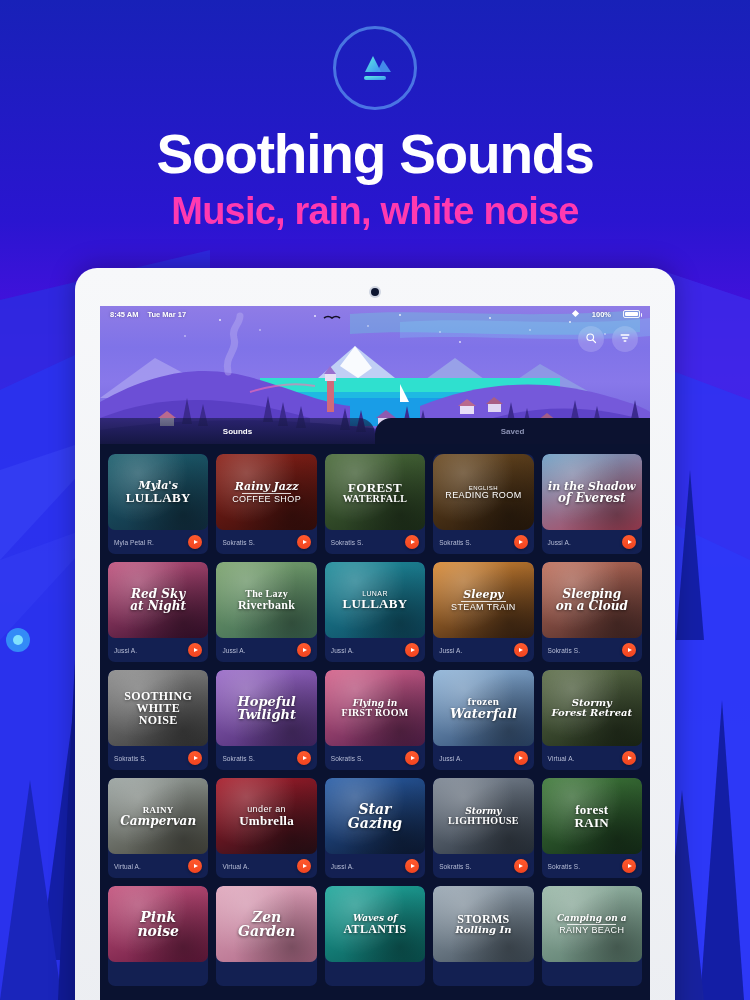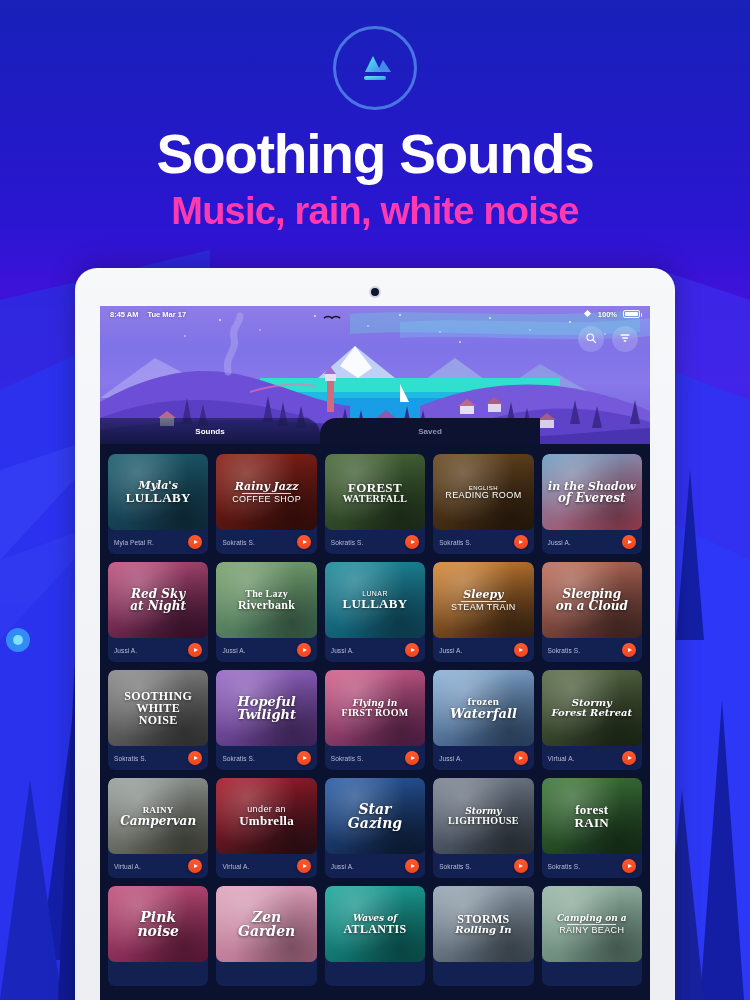--- a/index.html
+++ b/index.html
@@ -63,21 +63,21 @@
   }
 
   
   #statusbar {
     position:absolute; left:0; top:0; width:550px; height:16px;
     display:flex; align-items:center; justify-content:space-between;
     padding:0 10px; font-size:7.5px; color:#fff; font-weight:700; z-index:9;
     text-shadow:0 0 3px rgba(0,0,0,.35);
   }
   #statusbar .left { display:flex; gap:9px; }
-  #statusbar .right { display:flex; gap:6px; align-items:center; }
+  #statusbar .right { display:flex; gap:12px; align-items:center; }
   .batt {
     width:17px; height:8px; border:1px solid rgba(255,255,255,.9);
     border-radius:2px; position:relative; padding:1px;
   }
   .batt i { display:block; height:100%; width:100%; background:#fff; border-radius:1px; }
   .batt:after {
     content:""; position:absolute; right:-3px; top:2px;
     width:1.5px; height:4px; background:rgba(255,255,255,.9); border-radius:0 1px 1px 0;
   }
 
@@ -85,21 +85,21 @@
   #heroActions { position:absolute; right:12px; top:20px; display:flex; gap:8px; z-index:9; }
   .circ-btn {
     width:26px; height:26px; border-radius:50%;
     background:rgba(255,255,255,.17);
     display:flex; align-items:center; justify-content:center;
     backdrop-filter:blur(2px);
   }
 
   
   #tabs {
-    position:absolute; left:0; bottom:0; width:440px; height:26px; z-index:8;
+    position:absolute; left:0; bottom:0; width:550px; height:26px; z-index:8;
     display:flex;
   }
   .tab {
     flex:1; display:flex; align-items:center; justify-content:center;
     font-size:8px; font-weight:700;
   }
   .tab.active {
     color:#ffffff;
     background:linear-gradient(180deg,rgba(16,22,58,.55),rgba(12,18,48,.85));
     border-radius:0 16px 0 0;
@@ -373,21 +373,21 @@
             </div>
           </div>
           <div class="meta">
             <span class="author">Sokratis S.</span>
             <div class="play">
               <span></span>
             </div>
           </div>
         </div>
         <div class="card">
-          <div class="art" style="background: linear-gradient(160deg, rgb(107, 74, 33) 0%, rgb(42, 26, 12) 100%);">
+          <div class="art" style="background: linear-gradient(160deg, rgb(107, 74, 33) 0%, rgb(42, 26, 12) 100%); border-radius: 11px;">
             <div class="texture" style="background: radial-gradient(circle at 30% 25%, rgba(255, 255, 255, 0.22), transparent 55%), radial-gradient(circle at 75% 80%, rgba(0, 0, 0, 0.35), transparent 60%);"></div>
             <div class="title">
               <span class="l1 t-sans" style="font-size: 6px;">ENGLISH</span>
               <span class="l2 t-sans" style="font-size: 9px;">READING ROOM</span>
             </div>
           </div>
           <div class="meta">
             <span class="author">Sokratis S.</span>
             <div class="play">
               <span></span>

